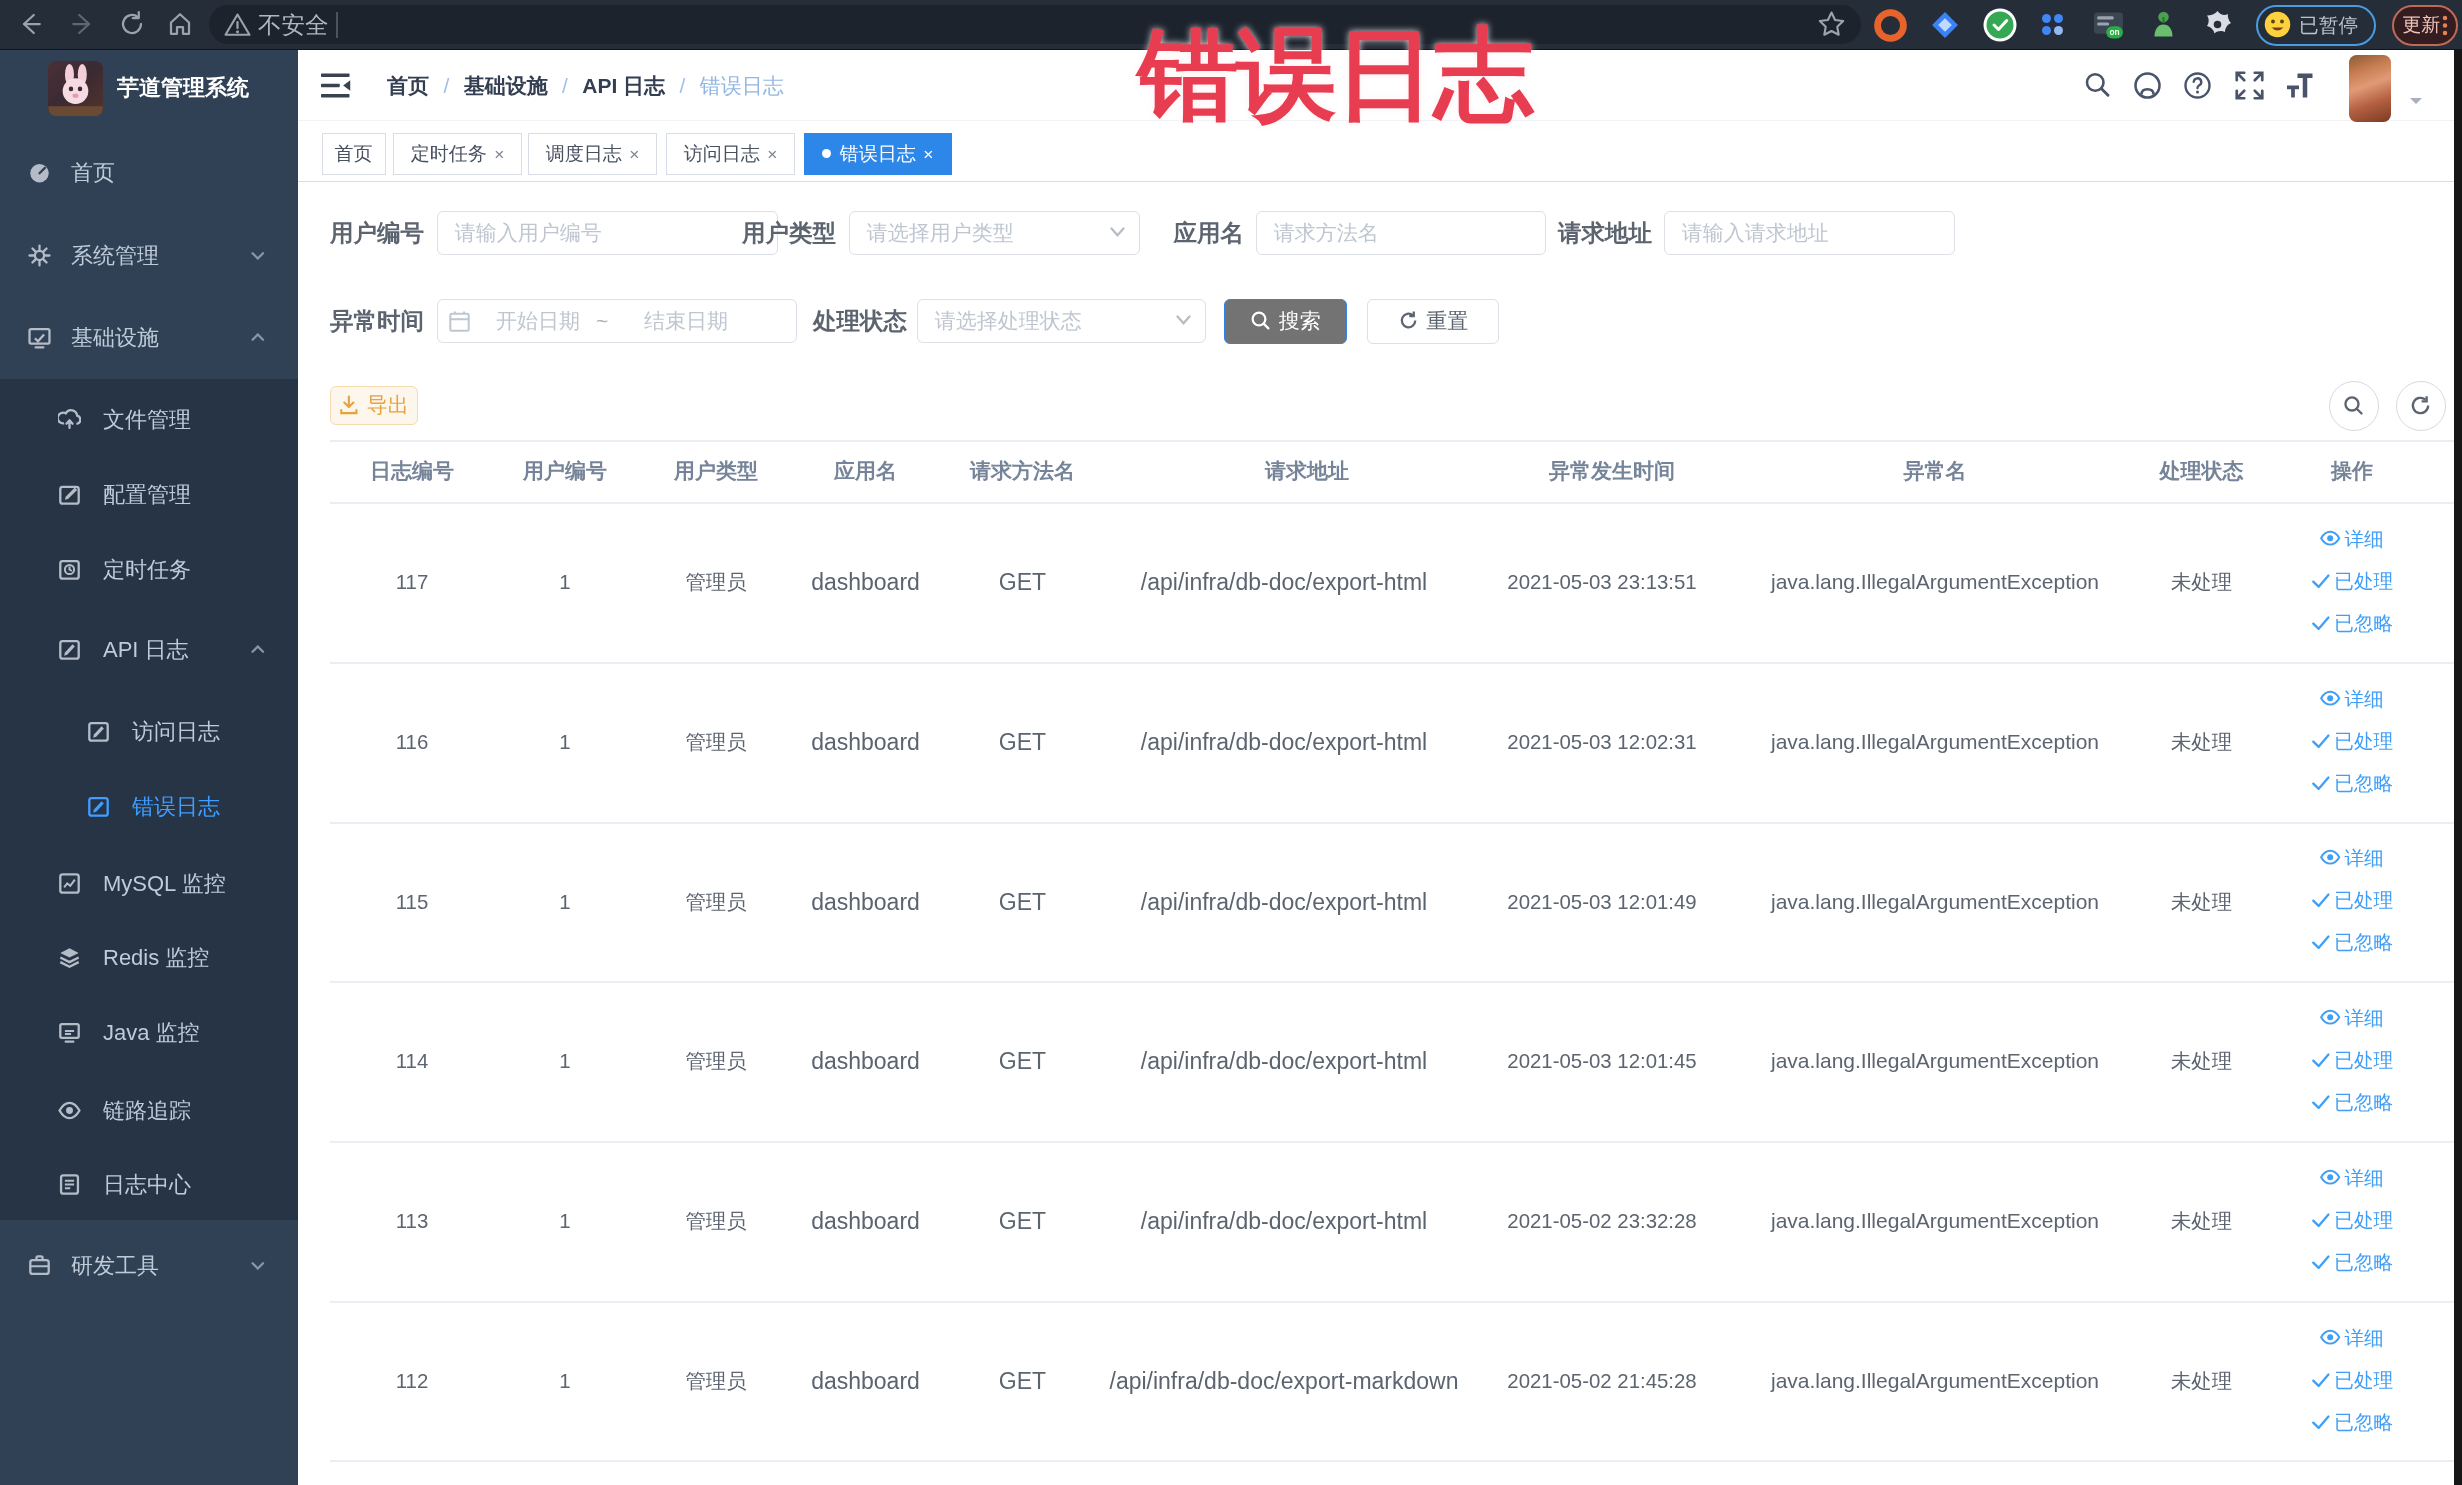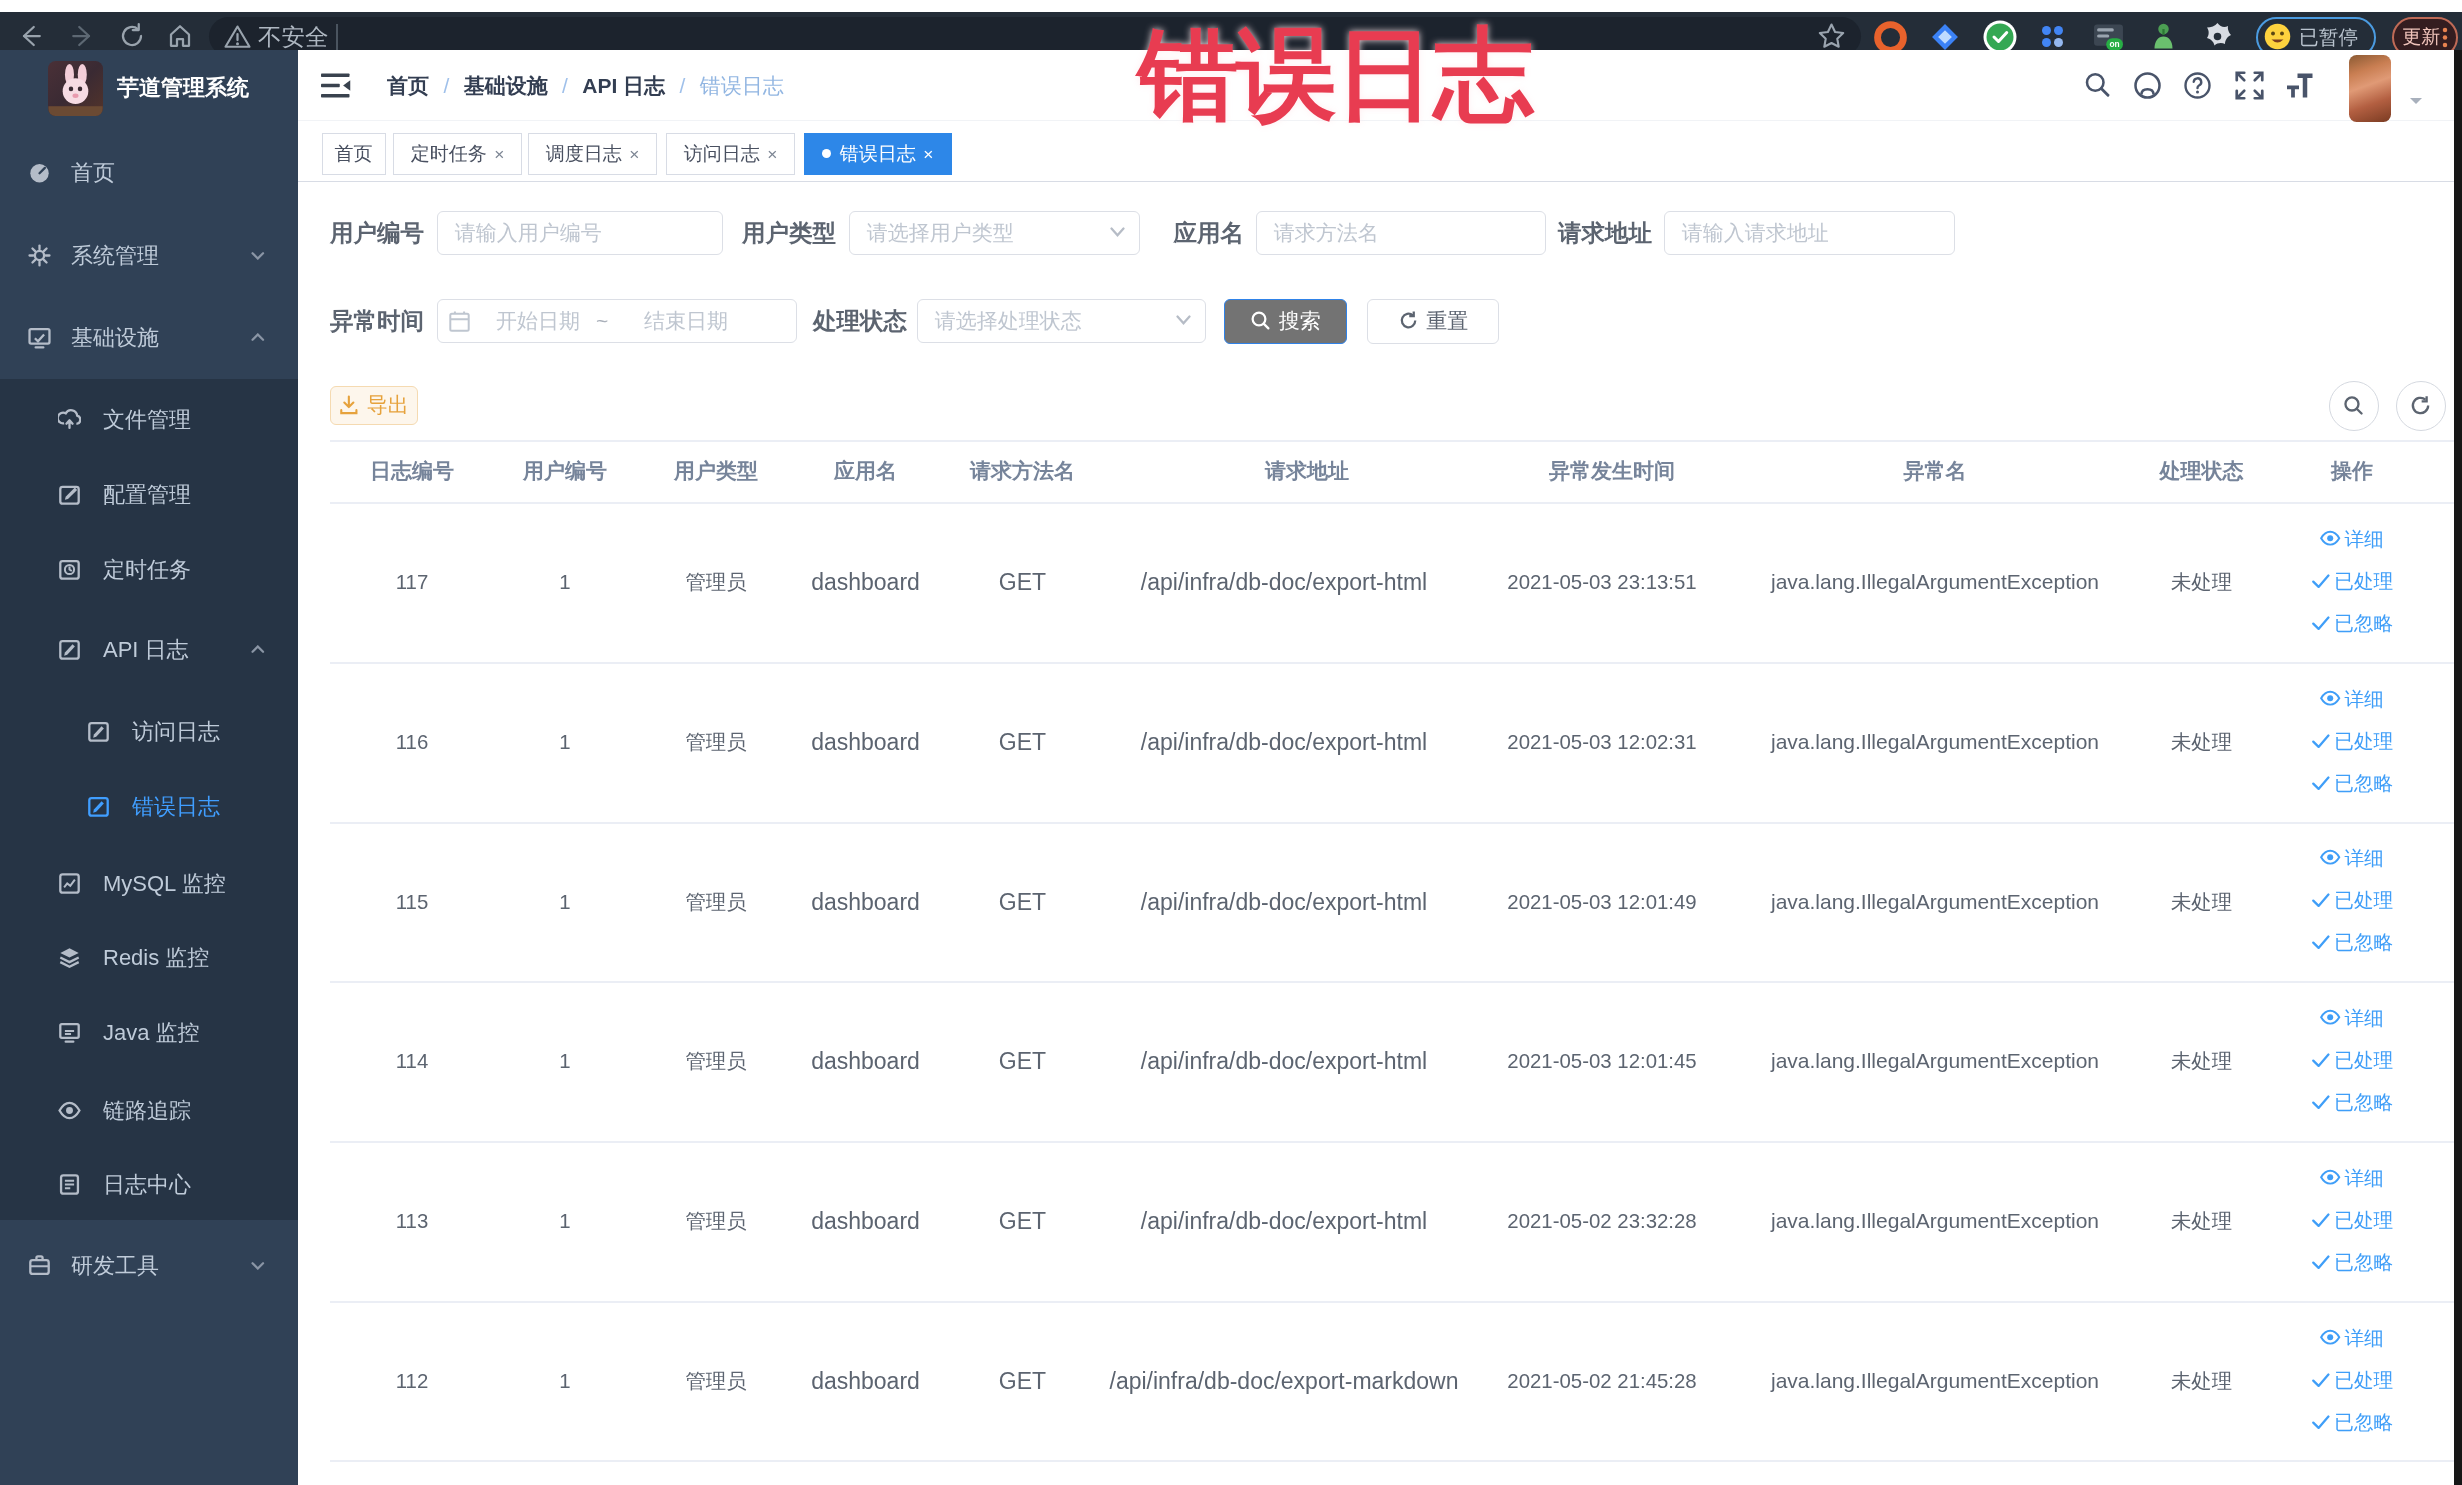--- a/index.html
+++ b/index.html
@@ -3,21 +3,21 @@
 <meta charset="utf-8">
 <title>错误日志</title>
 <style>
   * { margin:0; padding:0; box-sizing:border-box; }
   html,body { width:2462px; height:1486px; overflow:hidden; }
   body { font-family:"Liberation Sans", sans-serif; }
   #page { position:relative; width:2462px; height:1486px; background:#fff; overflow:hidden; }
   .abs { position:absolute; }
 
   
-  #chrome { position:absolute; left:0; top:0; width:2462px; height:50px; background:#242d38; border-bottom:0.8px solid #10151b;margin-top:12px; }
+  #chrome { position:absolute; left:0; top:0; width:2462px; height:50px; background:#242d38; border-bottom:0.8px solid #10151b; }
   #chrome svg { display:block; }
   .chrome-ic { position:absolute; top:9px; }
   #omnibox { position:absolute; left:209px; top:5.3px; width:1652px; height:39px; border-radius:19.7px; background:#1c232d; }
   #urltext { position:absolute; left:351px; top:0; height:50px; line-height:50px; font-size:29.5px; color:#d7dde4; letter-spacing:0; }
   #urltext .dim { color:#8d97a4; }
   #sectext { position:absolute; left:258px; top:0; height:50px; line-height:50px; font-size:23.5px; color:#aeb7c1; }
 
   
   #redtext { position:absolute; left:1138px; top:17.4px; width:454px; font-size:100px; line-height:115px; font-weight:700; color:#e83c51; letter-spacing:-1.5px; z-index:50;
     text-shadow:0 0 7.6px rgba(255,235,238,0.9); }
@@ -364,21 +364,21 @@
 
     <div id="tags">
       <div class="tag" style="left:23.5px;width:64px">首页</div>
       <div class="tag" style="left:95px;width:129px">定时任务<span class="x">×</span></div>
       <div class="tag" style="left:230px;width:129px">调度日志<span class="x">×</span></div>
       <div class="tag" style="left:368px;width:129px">访问日志<span class="x">×</span></div>
       <div class="tag on" style="left:506px;width:148px"><span class="dot"></span>错误日志<span class="x">×</span></div>
     </div>
 
     <div class="flabel" style="left:32px;top:161px;width:92px;text-align:right">用户编号</div>
-    <div class="finput" style="left:139px;top:161px;width:286px">请输入用户编号</div>
+    <div class="finput" style="left:139px;top:161px;width:341px">请输入用户编号</div>
     <div class="flabel" style="left:444px;top:161px;width:92px;text-align:right">用户类型</div>
     <div class="finput" style="left:551px;top:161px;width:291px">请选择用户类型
       <svg class="chev" viewBox="0 0 20 14">
           <path d="M2 2 L10 11 L18 2" stroke="#b6bcc6" stroke-width="3" fill="none" stroke-linecap="round"></path>
         </svg>
     </div>
     <div class="flabel" style="left:854px;top:161px;width:92px;text-align:right">应用名</div>
     <div class="finput" style="left:958px;top:161px;width:290px">请求方法名</div>
     <div class="flabel" style="left:1260px;top:161px;width:92px;text-align:right">请求地址</div>
     <div class="finput" style="left:1366px;top:161px;width:291px">请输入请求地址</div>

